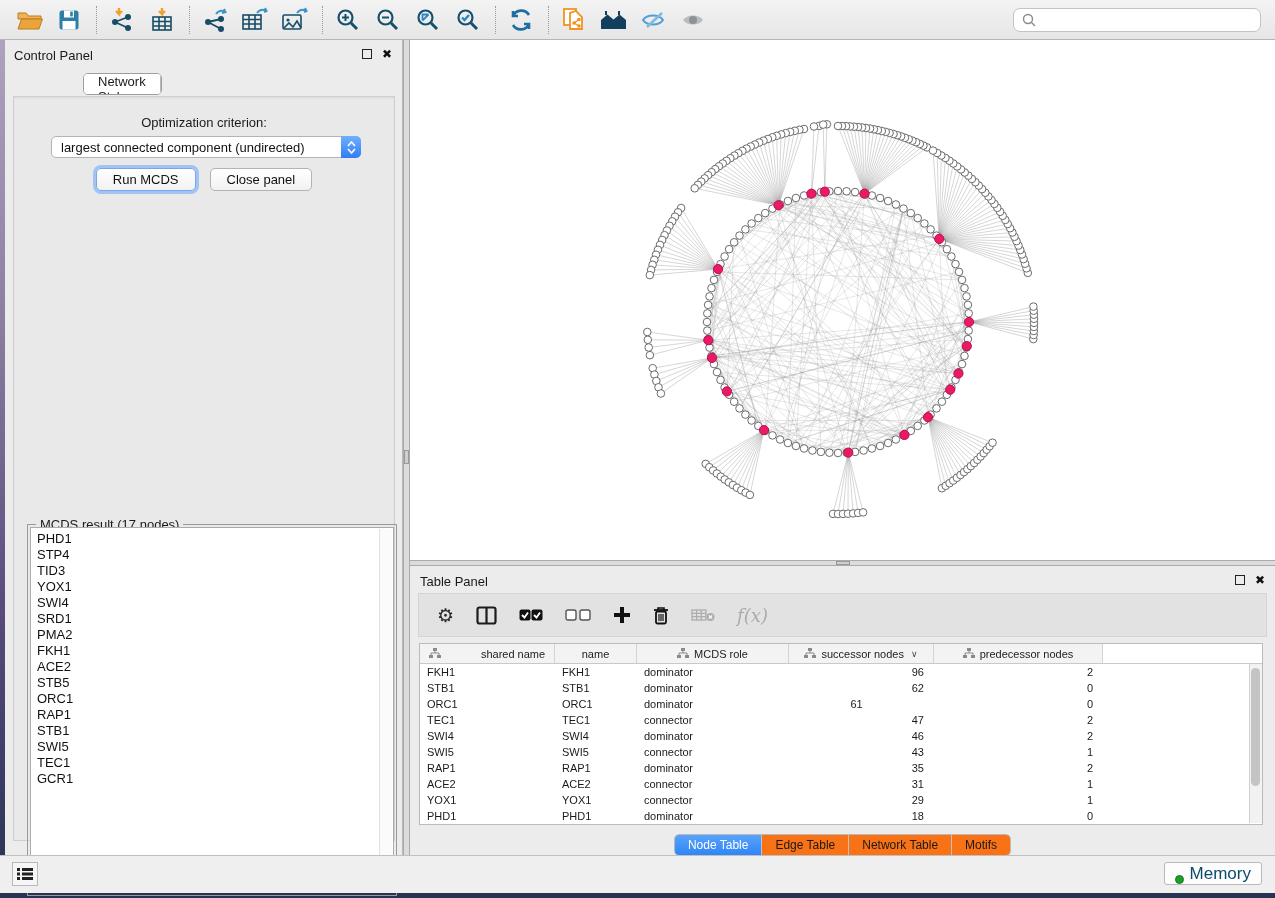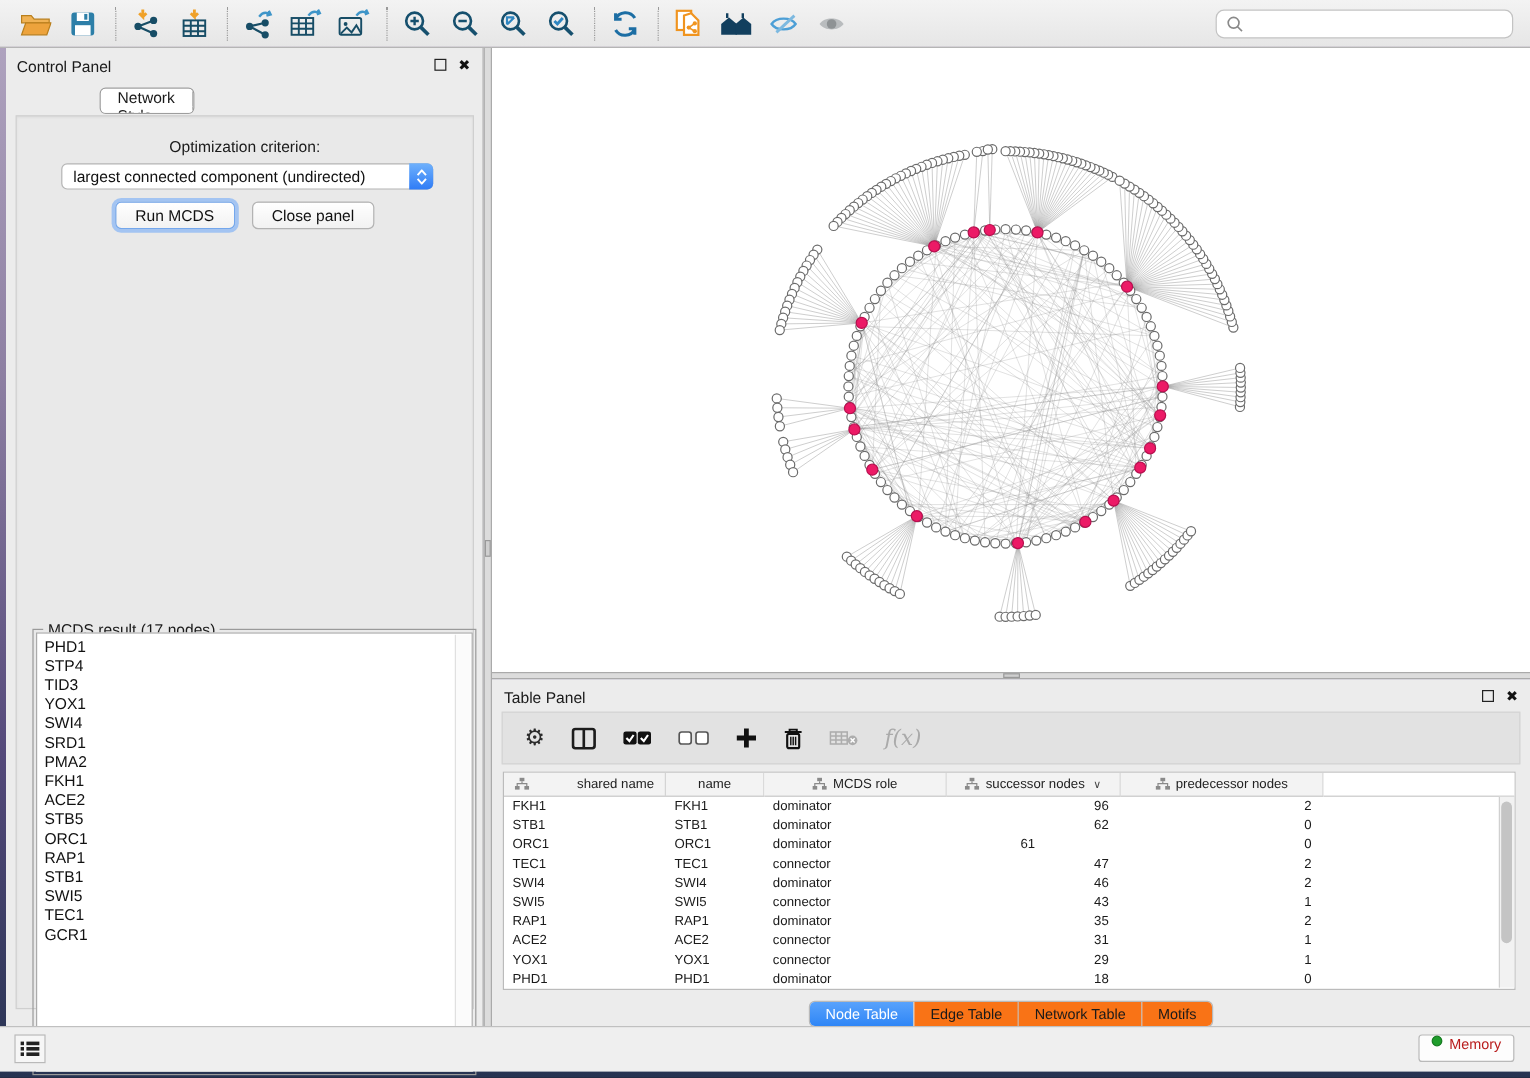--- a/index.html
+++ b/index.html
@@ -96,21 +96,21 @@
   .tp-tabgroup{display:flex;border:1px solid #b9b9b9;border-radius:5px;background:#fff;overflow:hidden;height:22px;}
   .tp-tab{padding:0 13px;font-size:12px;color:#1a1a1a;display:flex;align-items:center;border-right:1px solid #c2c2c2;background:#f97316;}
   .tp-tab:last-child{border-right:none;}
   .tp-tab.active{background:linear-gradient(#58a2fc,#2f86f6);color:#fff;}
 
   
   .status-bar{position:absolute;left:0;right:0;bottom:0;height:38px;background:#efefef;border-top:1px solid #c0c0c0;}
   .sb-left-btn{position:absolute;left:12px;top:6px;width:26px;height:24px;background:#f6f6f6;border:1px solid #b9b9b9;
     display:flex;align-items:center;justify-content:center;}
   .memory-btn{position:absolute;right:13px;top:6px;height:23px;background:#fdfdfd;border:1px solid #b9b9b9;border-radius:3px;
-    display:flex;align-items:flex-start;gap:6px;padding:0 10px;font-size:12px;color:#b91c1c;}
+    display:flex;align-items:flex-end;gap:6px;padding:0 10px;font-size:17px;color:#0c4a6e;}
   .mem-dot{width:9px;height:9px;border-radius:50%;background:#1f9d2c;border:1px solid #157a20;}
 </style>
 </head>
 <body>
 
 <div class="desktop">
 <div class="app">
 
   <div class="toolbar">
     <div class="tb-btn">

